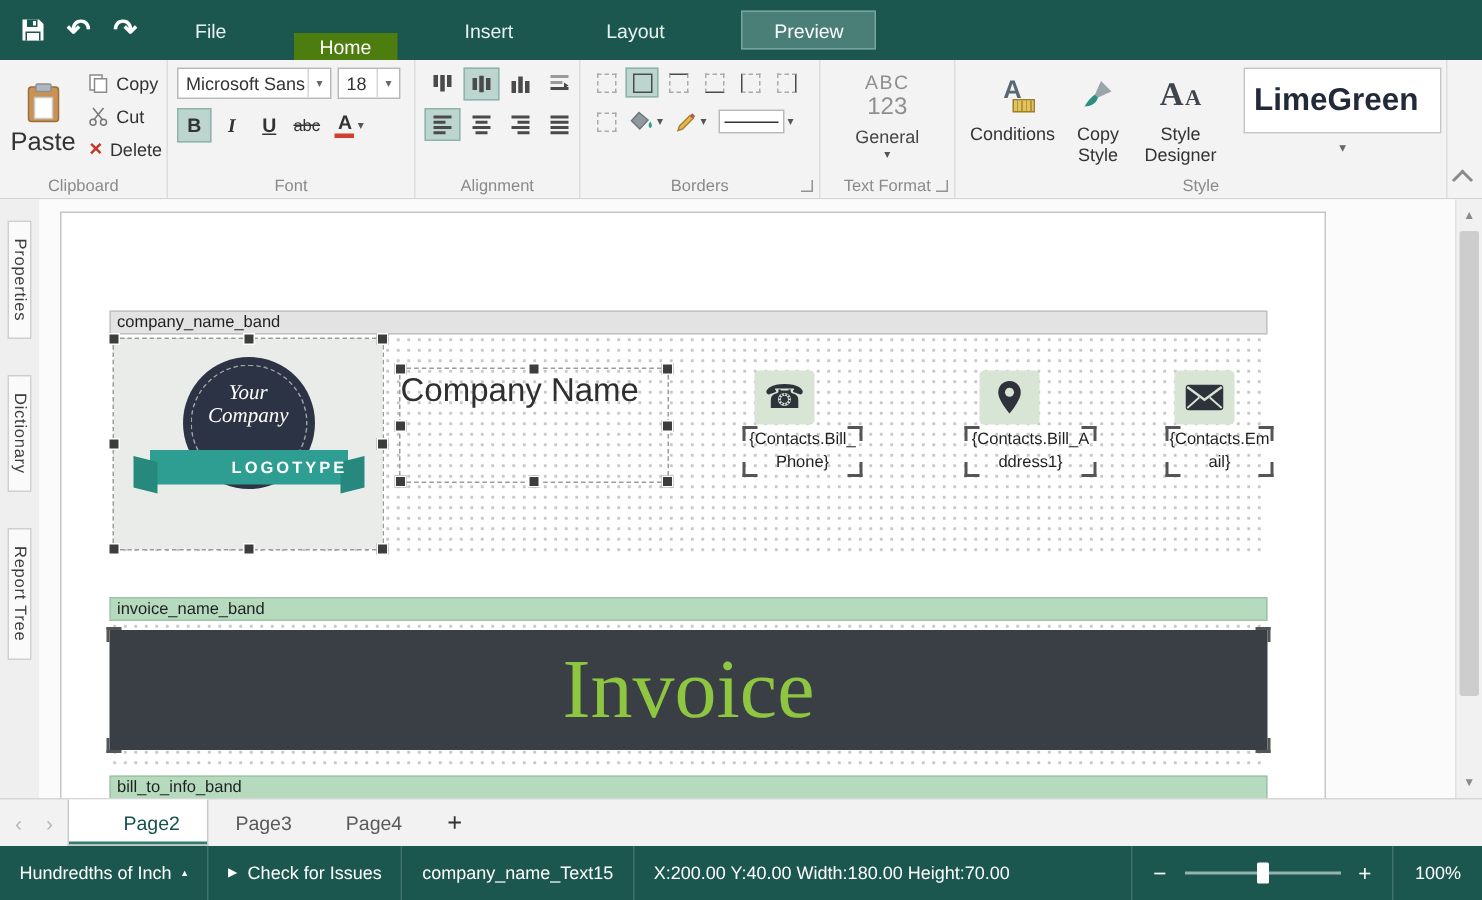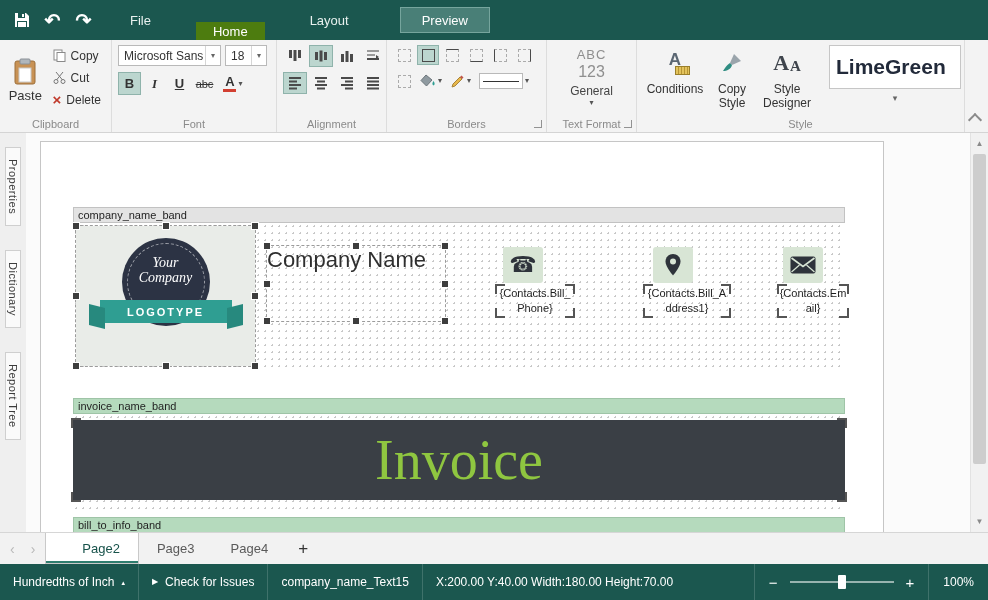--- a/index.html
+++ b/index.html
@@ -18,21 +18,21 @@
   
   .ribbon{position:absolute;top:40px;left:0;right:0;height:93px;background:#f3f3f3;border-bottom:1px solid #d4d4d4;display:flex;box-sizing:border-box;}
   .rgroup{display:flex;flex-direction:column;border-right:1px solid #ddd;box-sizing:border-box;flex:none;}
   .rg-body{flex:1;padding:5px 6px 0;display:flex;}
   .rg-label{height:17px;font-size:11px;color:#8a8a8a;display:flex;align-items:center;justify-content:center;position:relative;}
   .launcher{position:absolute;right:4px;bottom:4px;width:7px;height:7px;border-right:1px solid #929292;border-bottom:1px solid #929292;}
   .rbtn{display:flex;align-items:center;justify-content:center;border:1px solid transparent;background:none;cursor:pointer;color:#333;padding:0;}
   .rbtn.active{background:#bcd6cf;border-color:#8fb3ab;}
   .caret2{font-size:8px;color:#555;line-height:1;}
   
-  .paste-btn{width:48px;flex-direction:column;gap:3px;font-size:13px;}
+  .paste-btn{width:48px;flex-direction:column;gap:3px;font-size:17px;}
   .clip-col{display:flex;flex-direction:column;margin-left:4px;justify-content:flex-start;gap:1px;}
   .small-btn{display:flex;align-items:center;gap:5px;font-size:12px;color:#333;height:21px;padding:0 4px;background:none;border:none;cursor:pointer;}
   .del-x{color:#c0392b;font-weight:bold;font-size:15px;line-height:1;}
   
   .font-rows{display:flex;flex-direction:column;gap:6px;width:100%;}
   .font-row1{display:flex;gap:4px;}
   .combo{display:flex;align-items:center;background:#fff;border:1px solid #b9b9b9;height:21px;font-size:12px;color:#333;cursor:pointer;box-sizing:border-box;}
   .combo .val{padding:0 5px;flex:1;white-space:nowrap;overflow:hidden;}
   .combo .ccaret{width:14px;align-self:stretch;display:flex;align-items:center;justify-content:center;border-left:1px solid #d6d6d6;color:#666;font-size:8px;}
   .fmt-row{display:flex;gap:2px;align-items:center;}
@@ -101,21 +101,21 @@
   .cb-tl{left:-2px;top:-2px;border-left:2px solid #555;border-top:2px solid #555;}
   .cb-tr{right:-2px;top:-2px;border-right:2px solid #555;border-top:2px solid #555;}
   .cb-bl{left:-2px;bottom:-2px;border-left:2px solid #555;border-bottom:2px solid #555;}
   .cb-br{right:-2px;bottom:-2px;border-right:2px solid #555;border-bottom:2px solid #555;}
   
   .logo-el{width:100%;height:100%;background:#e9ece8;position:relative;overflow:hidden;}
   .badge{position:absolute;left:50%;top:8px;transform:translateX(-50%);width:140px;height:126px;}
   .badge-circle{position:absolute;left:50%;top:4px;transform:translateX(-50%);width:88px;height:88px;border-radius:50%;background:#2c3344;display:flex;align-items:flex-start;justify-content:center;color:#fff;}
   .badge-circle::after{content:"";position:absolute;inset:5px;border:1px dashed rgba(255,255,255,.55);border-radius:50%;}
   .badge-script{font-family:"Liberation Serif",serif;font-style:italic;font-size:14px;line-height:1.1;text-align:center;width:60px;margin-top:17px;}
-  .badge-ribbon{position:absolute;left:50%;transform:translateX(-50%);top:66px;width:132px;height:23px;background:#2f9e92;display:flex;align-items:center;justify-content:center;z-index:2;}
+  .badge-ribbon{position:absolute;left:50%;transform:translateX(-50%);top:66px;width:132px;height:23px;background:#2f9e92;display:flex;align-items:center;justify-content:flex-end;z-index:2;}
   .badge-ribbon::before{content:"";position:absolute;left:-11px;top:6px;width:16px;height:21px;background:#27897e;transform:skewY(14deg);z-index:-1;}
   .badge-ribbon::after{content:"";position:absolute;right:-11px;top:6px;width:16px;height:21px;background:#27897e;transform:skewY(-14deg);z-index:-1;}
   .badge-ribbon span{color:#fff;font-size:11px;letter-spacing:2px;font-weight:bold;}
   
   .company-text{width:100%;height:100%;font-size:22px;color:#2f2f2f;line-height:1.3;}
   
   .fico{position:absolute;width:40px;height:36px;background:#d8e5d5;border-radius:3px;display:flex;align-items:center;justify-content:center;cursor:pointer;}
   .fico .glyph{font-size:22px;color:#2e333b;line-height:1;}
   .field{position:absolute;font-size:11px;color:#1f1f1f;text-align:center;word-break:break-all;line-height:1.35;cursor:pointer;}
   
@@ -163,20 +163,21 @@
           <rect x="3" y="9" width="10" height="6" fill="#1b574f"></rect>
           <rect x="4" y="10" width="8" height="5" fill="#fff"></rect>
         </svg>
       </button>
       <button class="tb-btn">↶</button>
       <button class="tb-btn">↷</button>
     </div>
     <div class="tb-tabs">
       <div class="tb-tab">File</div>
       <div class="tb-tab active">Home</div>
+      <div class="tb-tab">Insert</div>
       <div class="tb-tab">Layout</div>
       <div class="tb-tab boxed">Preview</div>
     </div>
   </div>
 
   <div class="ribbon">
 
     <section class="rgroup" style="width:112px">
       <div class="rg-body clip-body">
         <button class="rbtn paste-btn">

